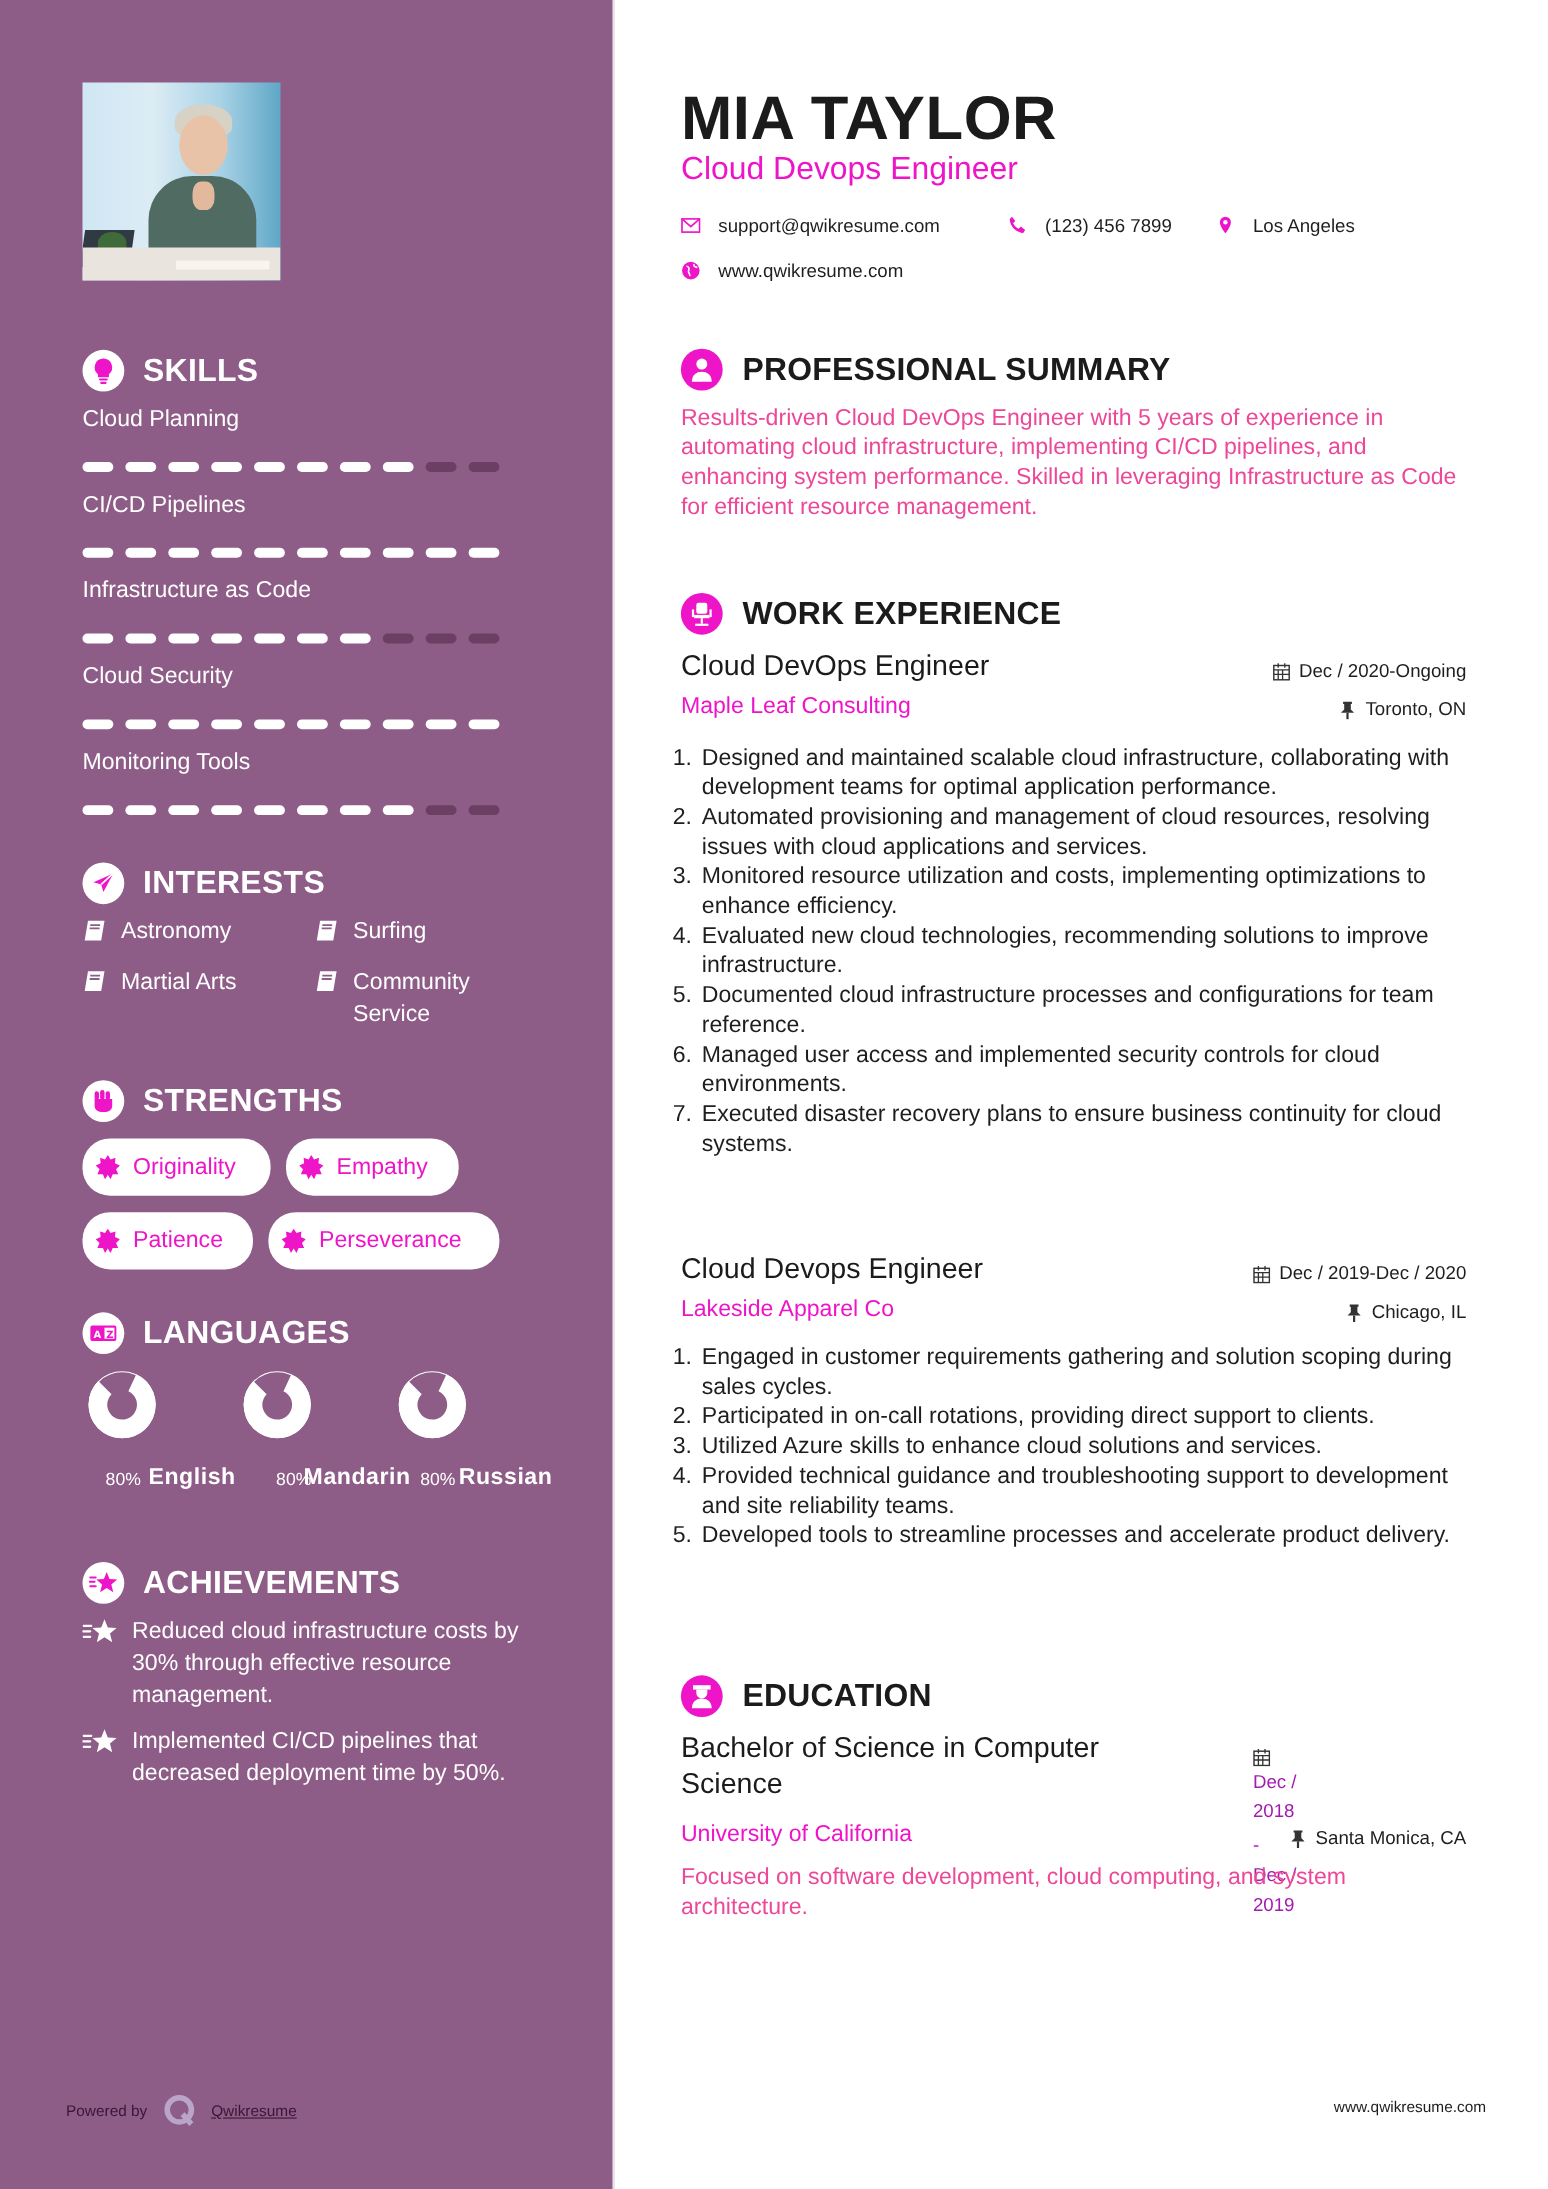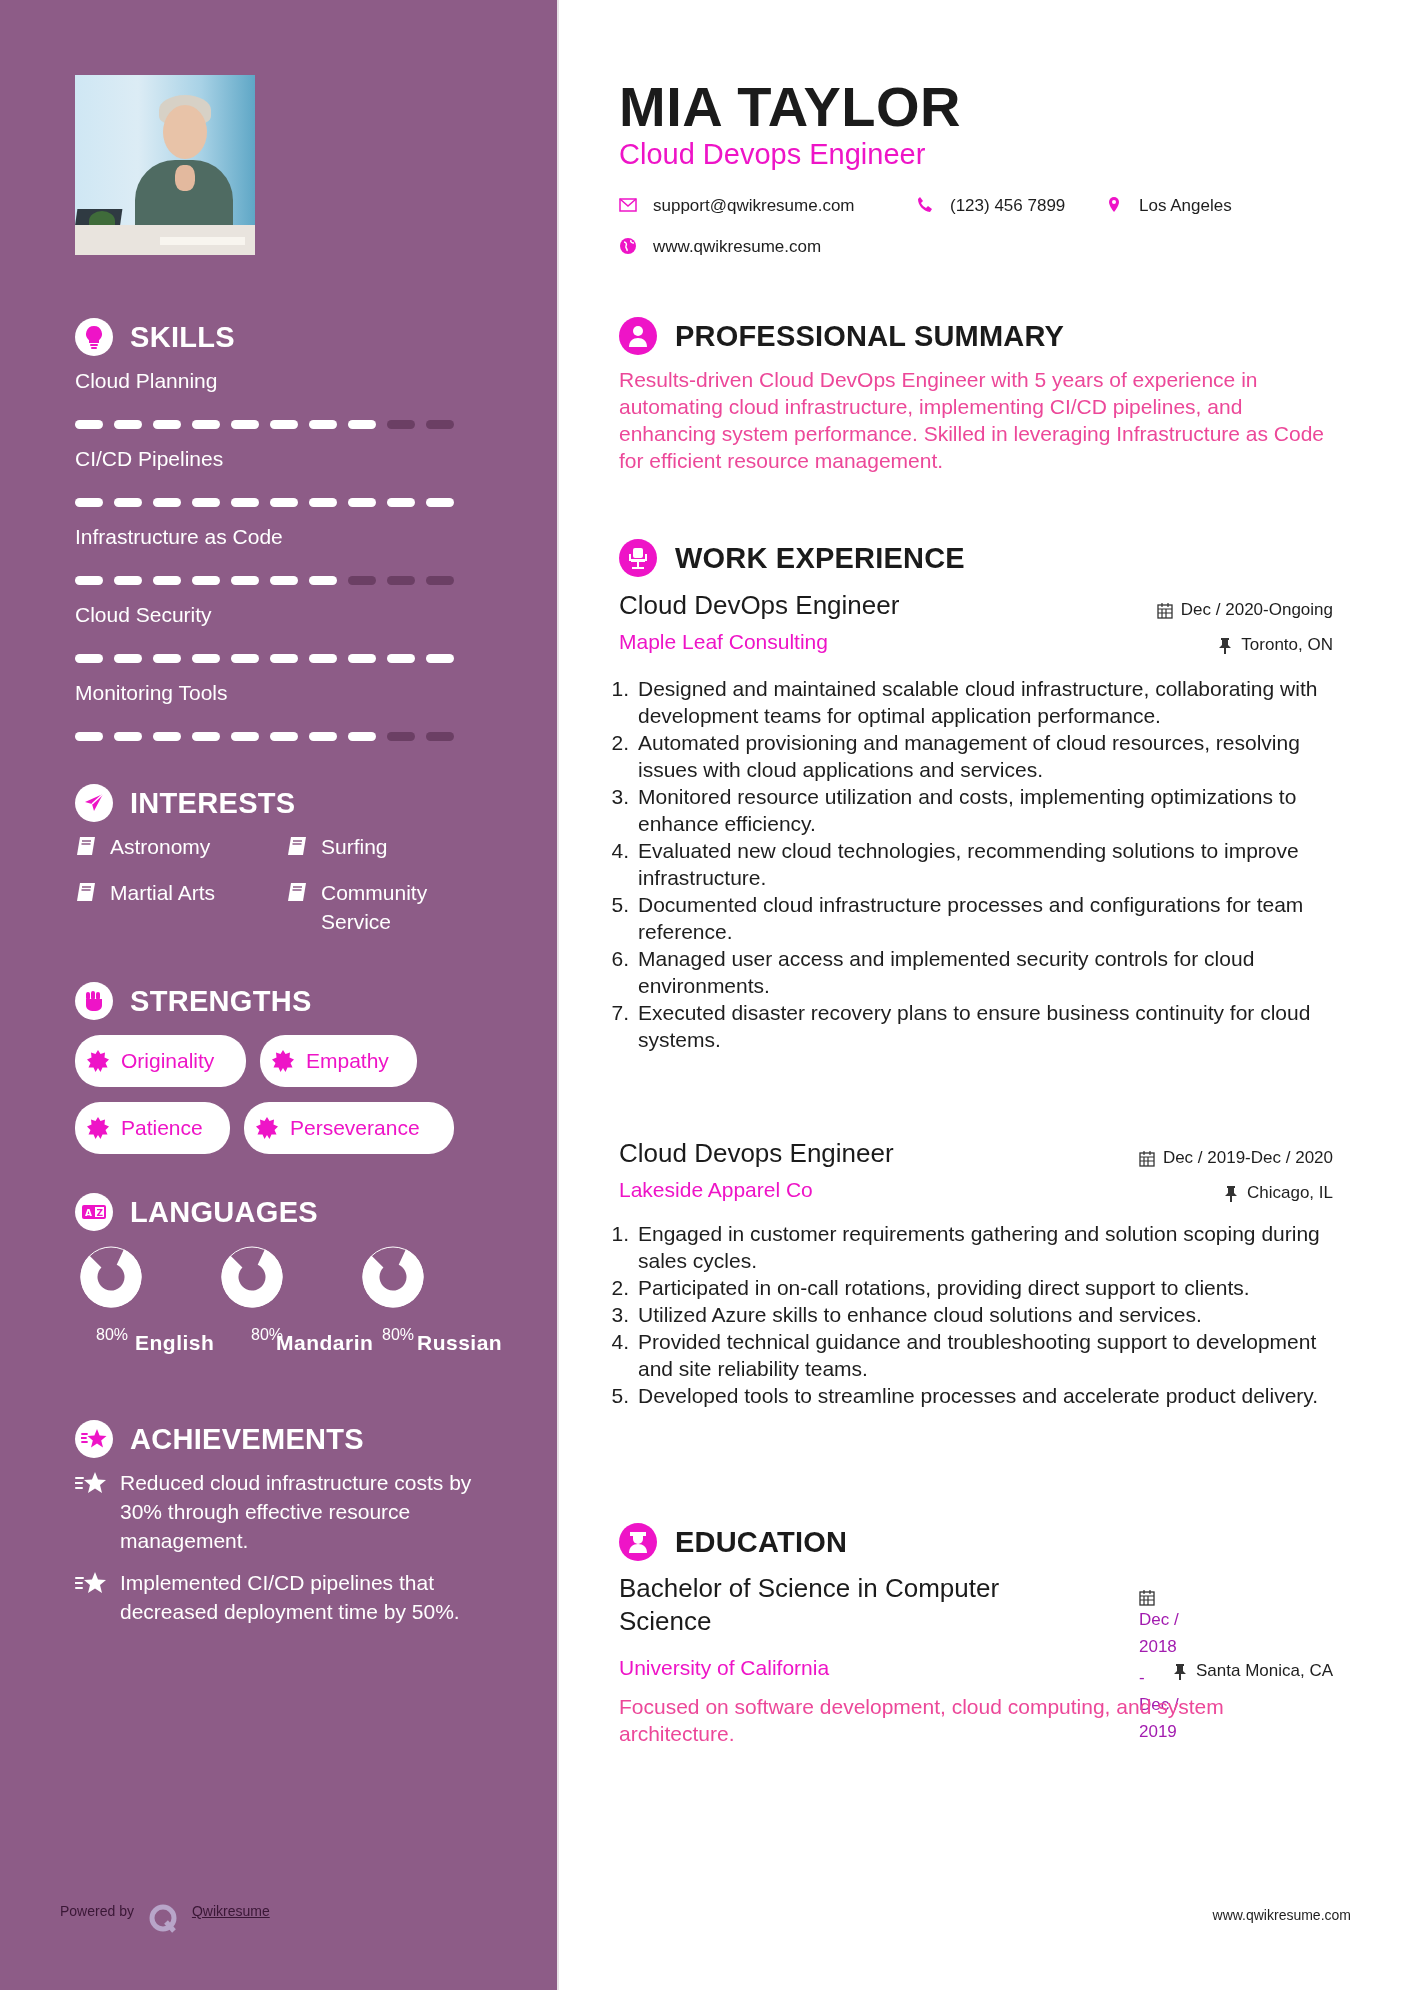--- a/index.html
+++ b/index.html
@@ -34,26 +34,26 @@
 
   .interest { position: absolute; display: flex; align-items: flex-start; font-size: 21px; line-height: 29px; color: #ffffff; }
   .interest .ico { width: 22px; height: 20px; margin-right: 13px; margin-top: 4px; flex: none; }
 
   .chip { position: absolute; height: 52px; background: #ffffff; display: flex; align-items: center; padding: 0 12px; font-size: 21px; color: #ee14c7; border-radius: 25px; }
   .chip .burst { width: 22px; height: 22px; margin-right: 12px; flex: none; }
 
   .lang { position: absolute; width: 120px; text-align: left; }
   .lang .donut { width: 62px; height: 62px; margin-left: 5px; }
   .lang .name { font-size: 21px; color: #ffffff; margin-top: 11px; }
-  .lang .pct { font-size: 16px; color: #ffffff; margin-top: 14px; }
+  .lang .pct { font-size: 16px; color: #ffffff; margin-top: 24px; }
 
   .ach { position: absolute; left: 75px; width: 430px; display: flex; font-size: 21px; line-height: 29px; color: #ffffff; }
   .ach .ico { width: 32px; height: 26px; margin-right: 13px; margin-top: 2px; flex: none; }
 
-  .powered { position: absolute; left: 60px; top: 1903px; display: flex; align-items: flex-start; font-size: 14px; color: #3a1736; }
+  .powered { position: absolute; left: 60px; top: 1903px; display: flex; align-items: center; font-size: 14px; color: #3a1736; }
   .powered .q { width: 32px; height: 32px; margin: 0 12px 0 14px; }
   .powered .link { text-decoration: underline; color: #3a1736; }
 
   
   .name { position: absolute; left: 60px; top: 74px; font-size: 56px; font-weight: bold; letter-spacing: 0.5px; color: #1b1b1b; }
   .title { position: absolute; left: 60px; top: 138px; font-size: 29px; color: #ee14c7; }
   .contact { position: absolute; display: flex; font-size: 17px; color: #1e1e1e; }
   .contact .ico { width: 18px; height: 18px; margin-right: 16px; flex: none; }
 
   .m-head { position: absolute; left: 60px; display: flex; align-items: center; }

